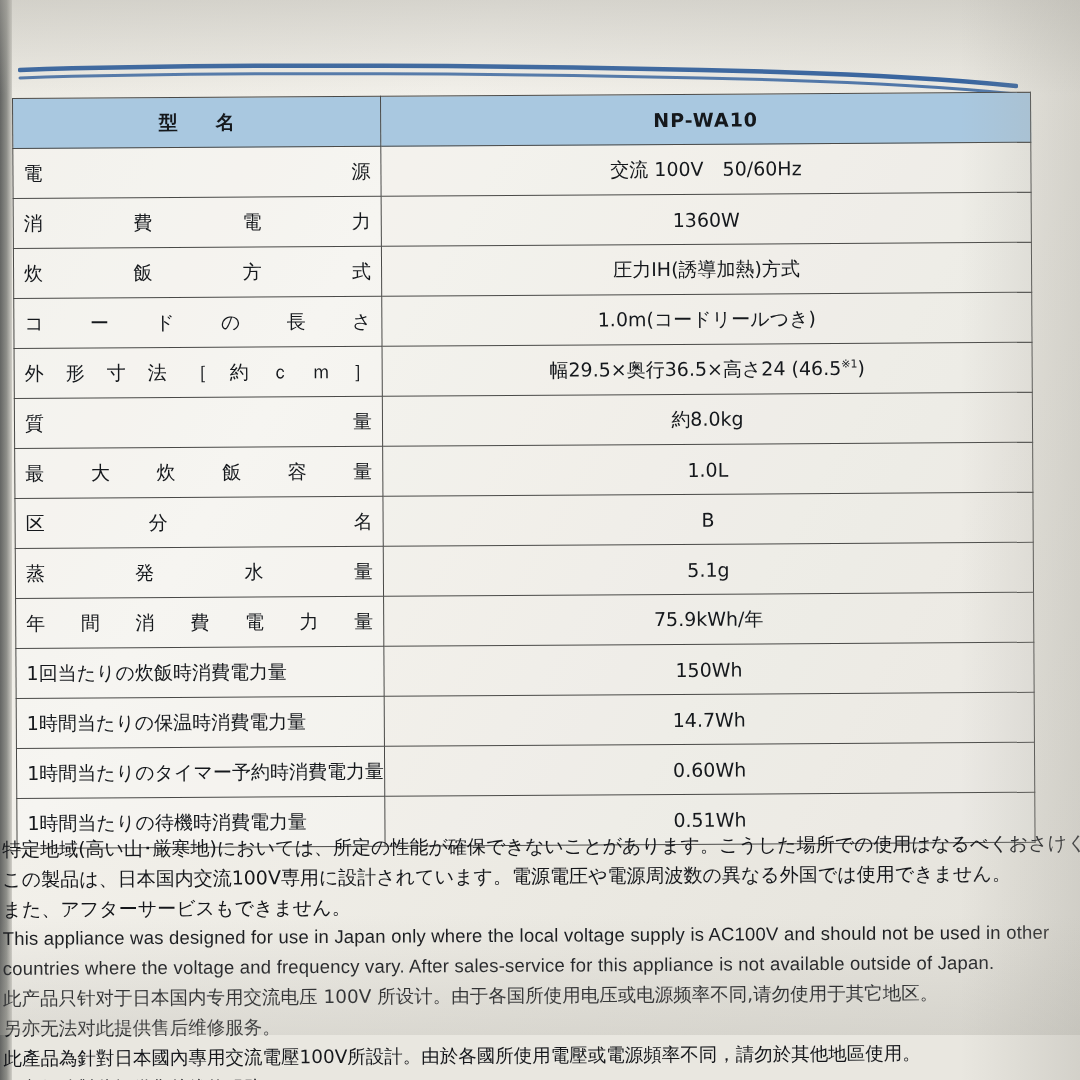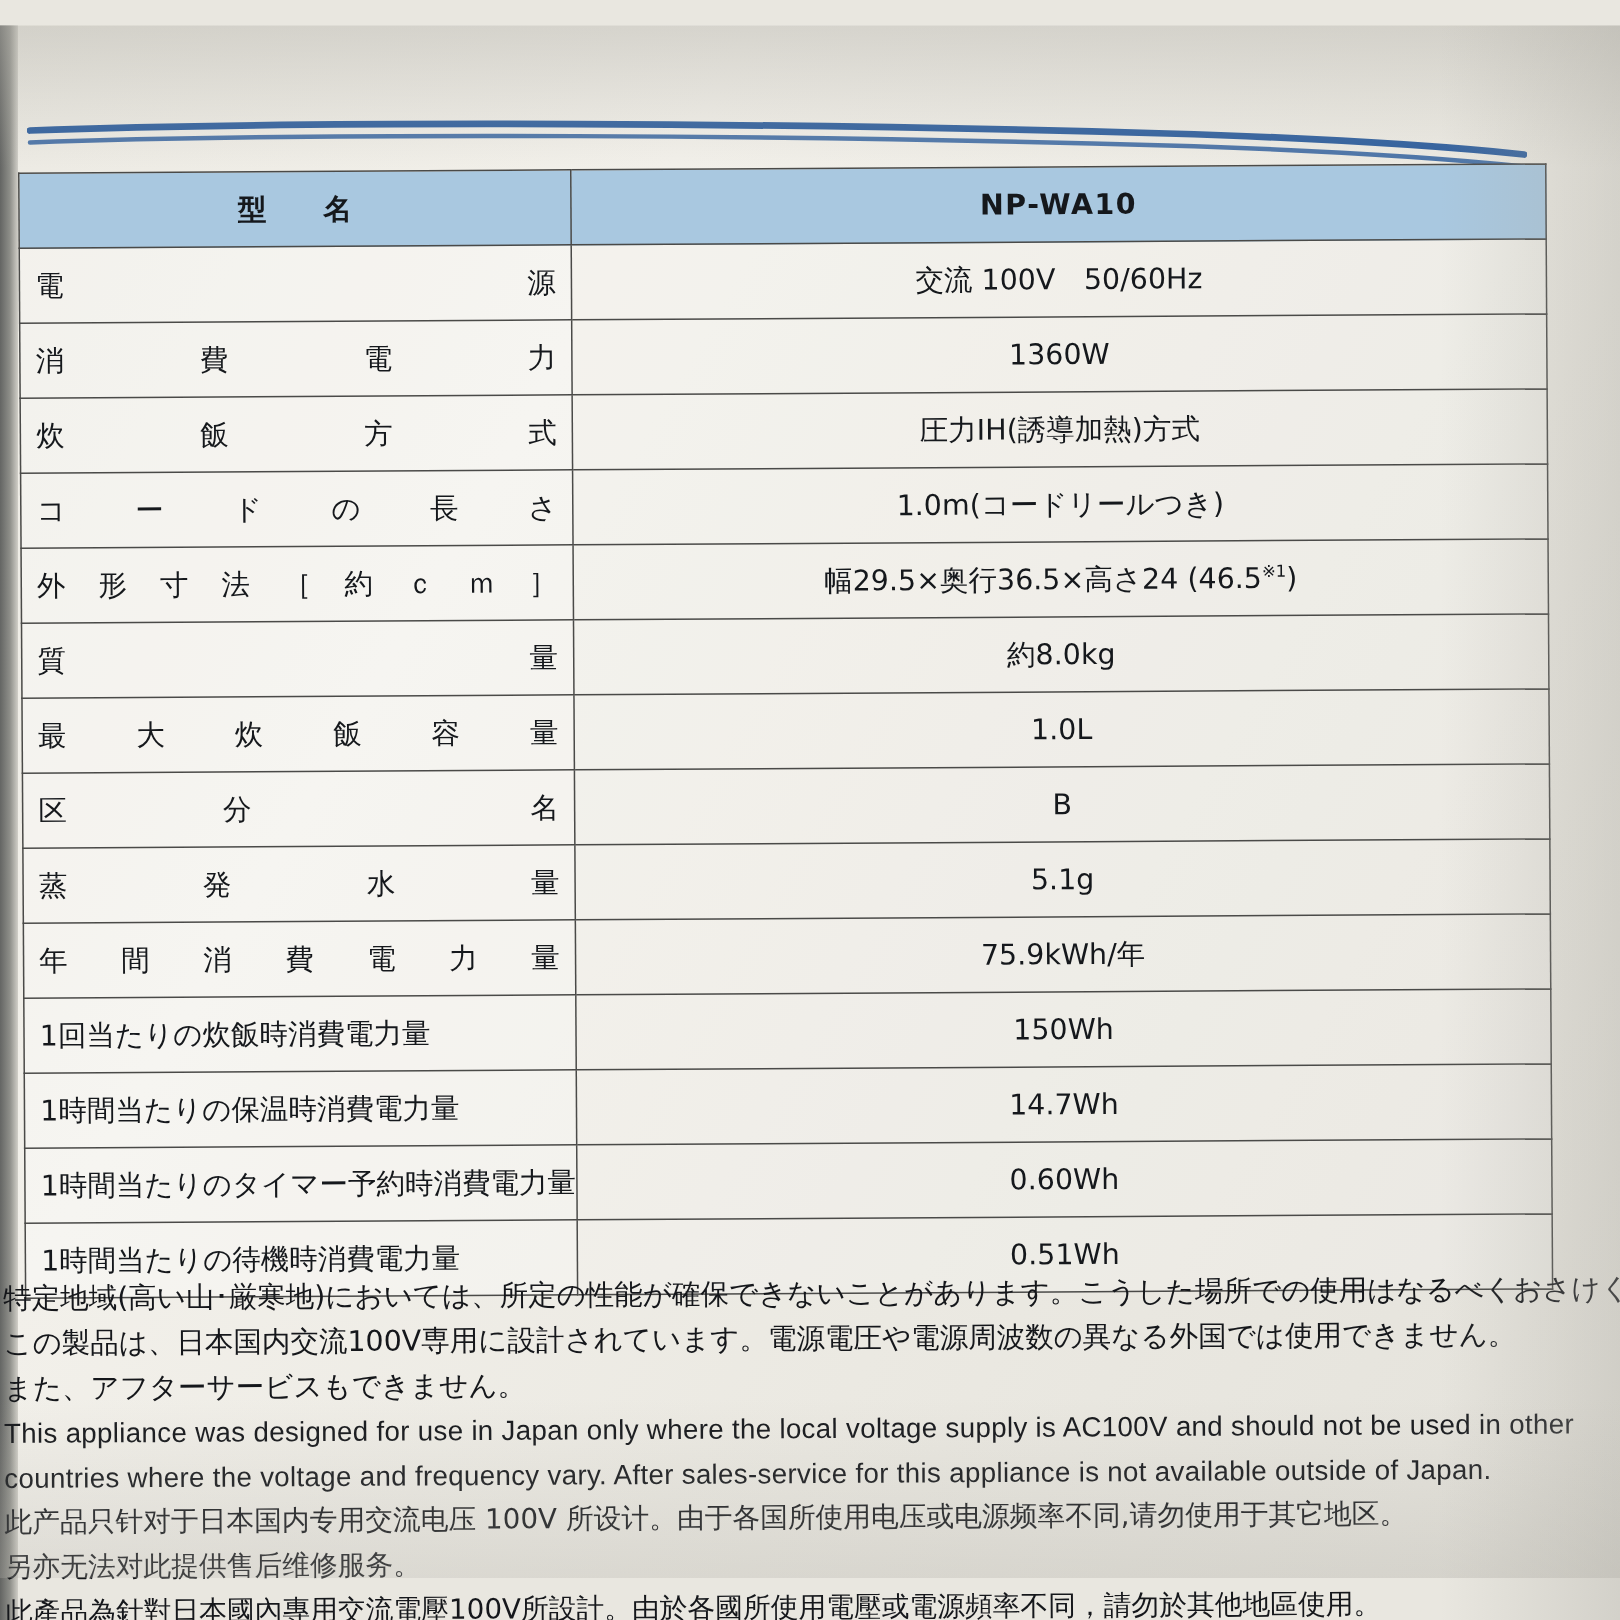--- a/index.html
+++ b/index.html
@@ -13,21 +13,20 @@
     font-family: "DejaVu Sans", sans-serif;
     overflow: hidden;
   }
 
   
   #page {
     position: relative;
     width: 1080px;
     height: 1035px;
     background: linear-gradient(120deg, #eceae3 0%, #f2f0ea 30%, #ebe9e2 65%, #e4e2db 100%);
-    margin-top: 17px;
   }
 
   
   #binding {
     position: absolute;
     left: 0; top: 0;
     width: 12px; height: 1080px;
     background: linear-gradient(90deg, #4b4d4c 0%, #7d7e79 55%, #cbc9c2 100%);
     opacity: 0.85;
   }

